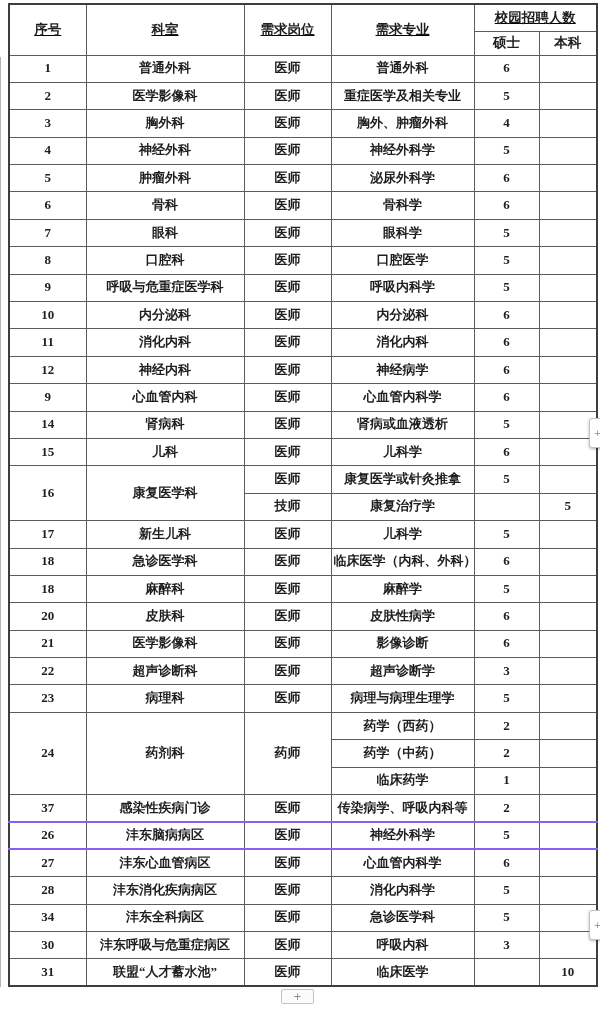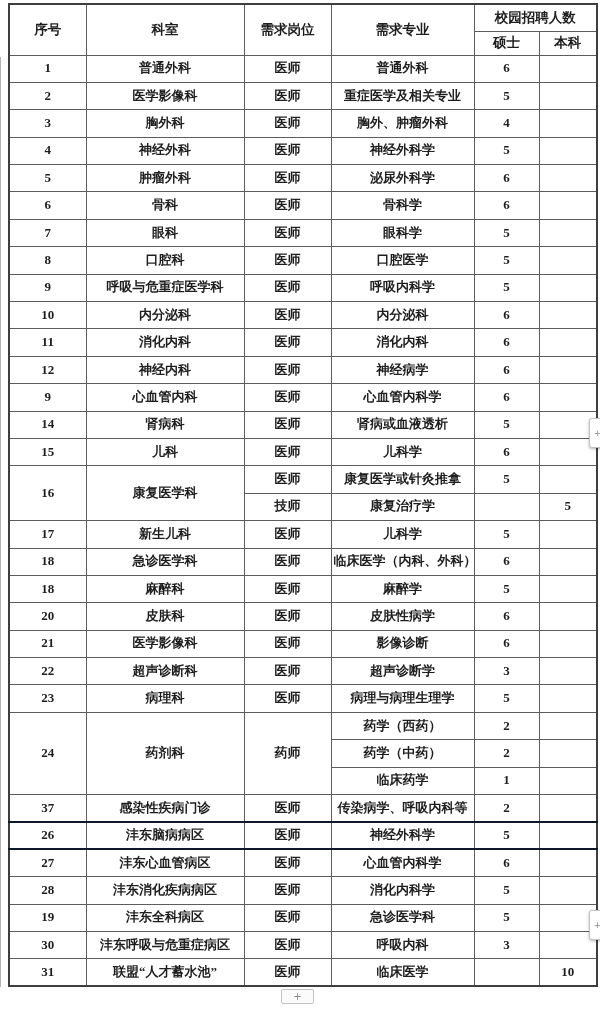--- a/index.html
+++ b/index.html
@@ -18,24 +18,24 @@
     border:2px solid #3e3e3e;
   }
   .recruit th,.recruit td{
     border:1px solid #5c5c5c;
     text-align:center;vertical-align:middle;
     font-weight:bold;color:#1e1e1e;
     font-size:13px;line-height:1.15;
     padding:0 2px;overflow:hidden;white-space:nowrap;
   }
   .recruit th{font-size:13.5px;}
-  thead tr.h1{height:27px;}
+  thead tr.h1{height:27px;text-decoration:underline;}
   thead tr.h2{height:24px;}
   tbody tr{height:27.4px;}
-  tbody tr.seam td{border-top:2px solid #0f172a;}
+  tbody tr.seam td{border-top:2px solid #8b5cf6;}
   .plus-btn{
     position:absolute;display:flex;align-items:center;justify-content:center;
     background:#fbfbfb;border:1px solid #c3c3c3;border-radius:2px;
     color:#8a8a8a;font-family:"DejaVu Sans",sans-serif;cursor:pointer;
   }
   #plus-bottom{left:281px;top:989px;width:31px;height:13px;font-size:10px;}
   .plus-right{
     left:589px;width:15px;height:28px;font-size:9px;
     box-shadow:0 1px 3px rgba(0,0,0,.3);background:#ffffff;border-radius:3px;
   }
@@ -304,21 +304,21 @@
       </tr>
       <tr>
         <td>28</td>
         <td>沣东消化疾病病区</td>
         <td>医师</td>
         <td>消化内科学</td>
         <td>5</td>
         <td></td>
       </tr>
       <tr>
-        <td>19</td>
+        <td>34</td>
         <td>沣东全科病区</td>
         <td>医师</td>
         <td>急诊医学科</td>
         <td>5</td>
         <td></td>
       </tr>
       <tr>
         <td>30</td>
         <td>沣东呼吸与危重症病区</td>
         <td>医师</td>

